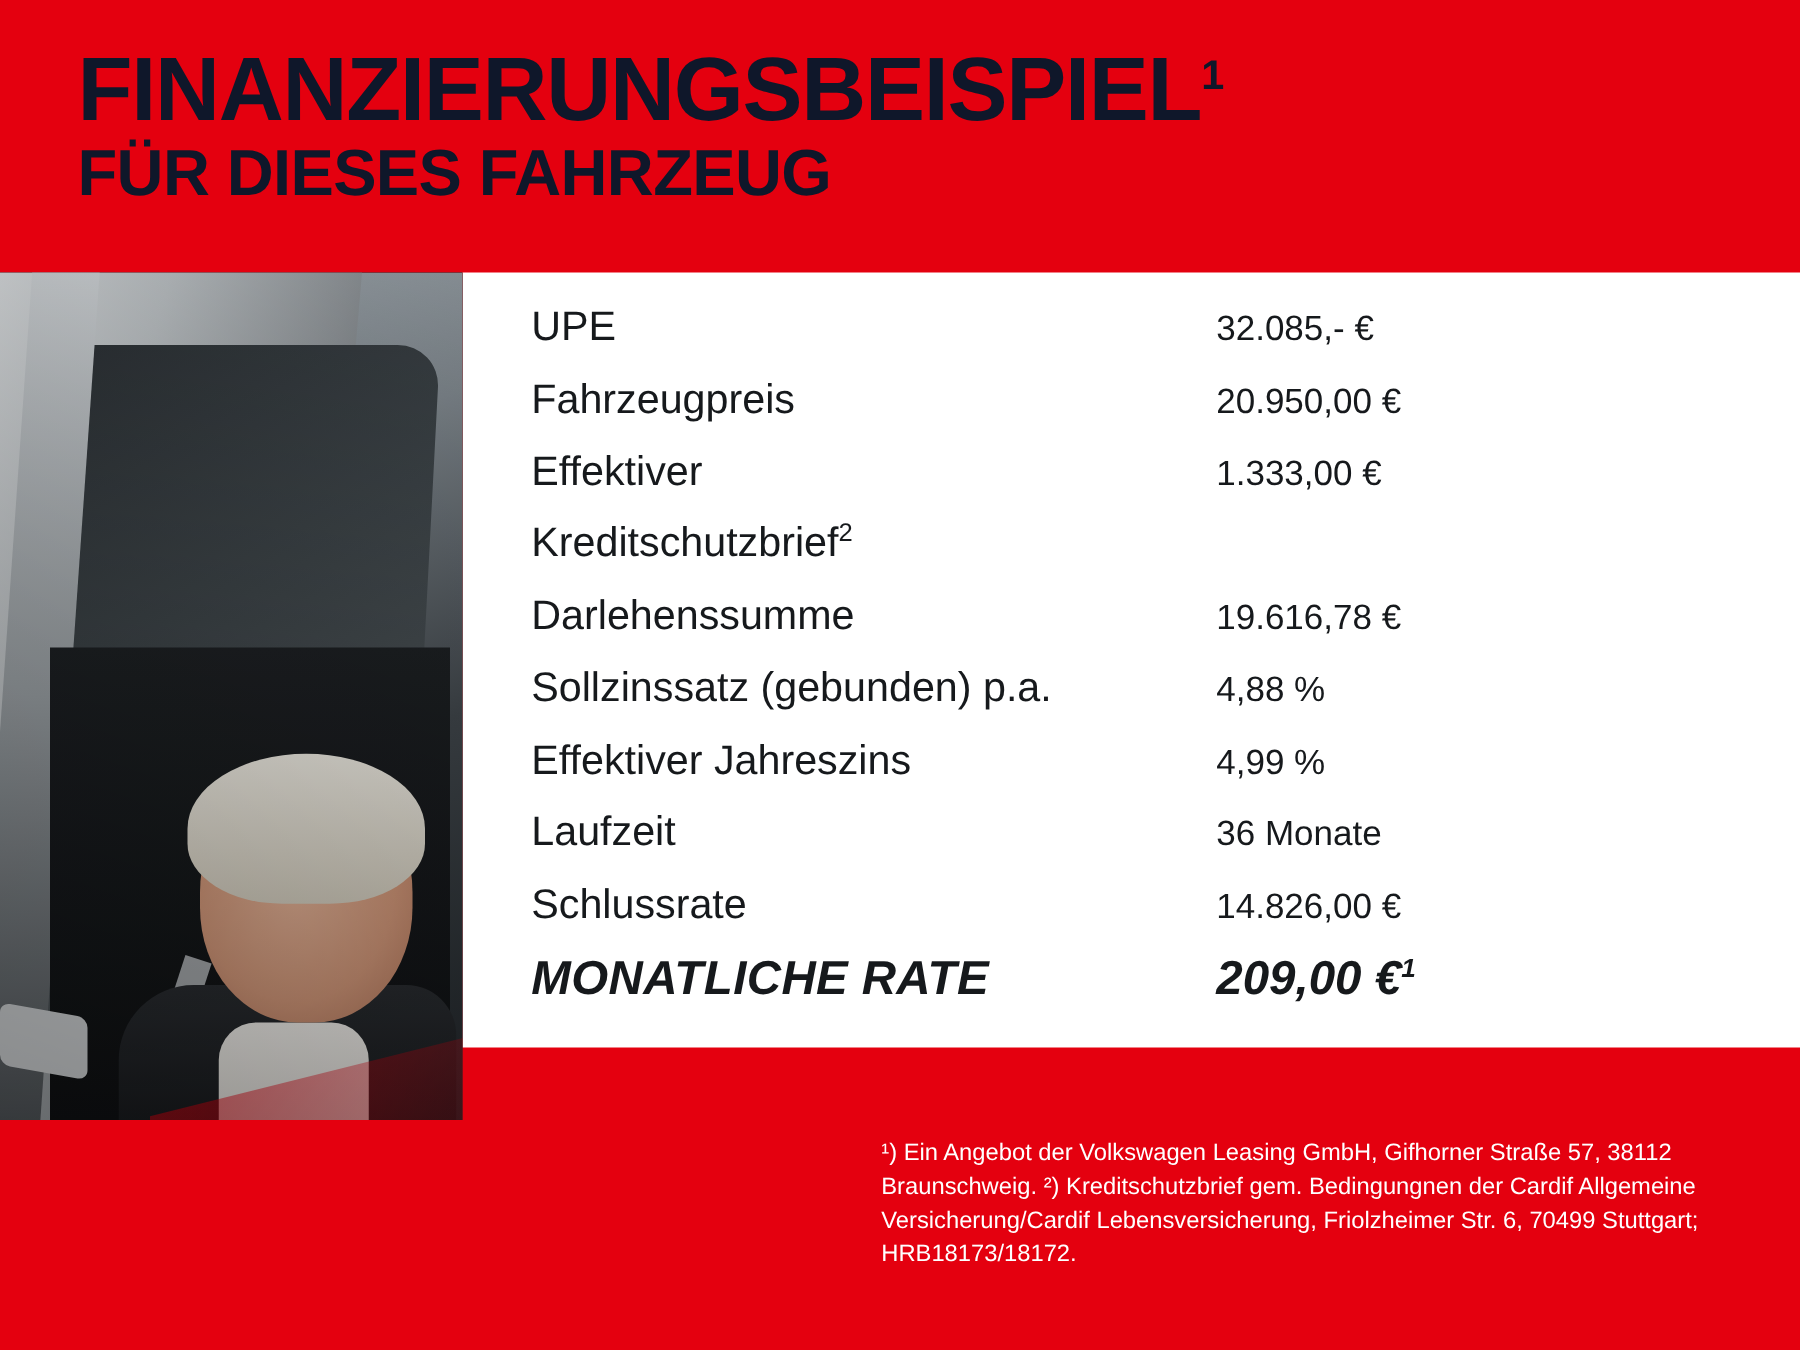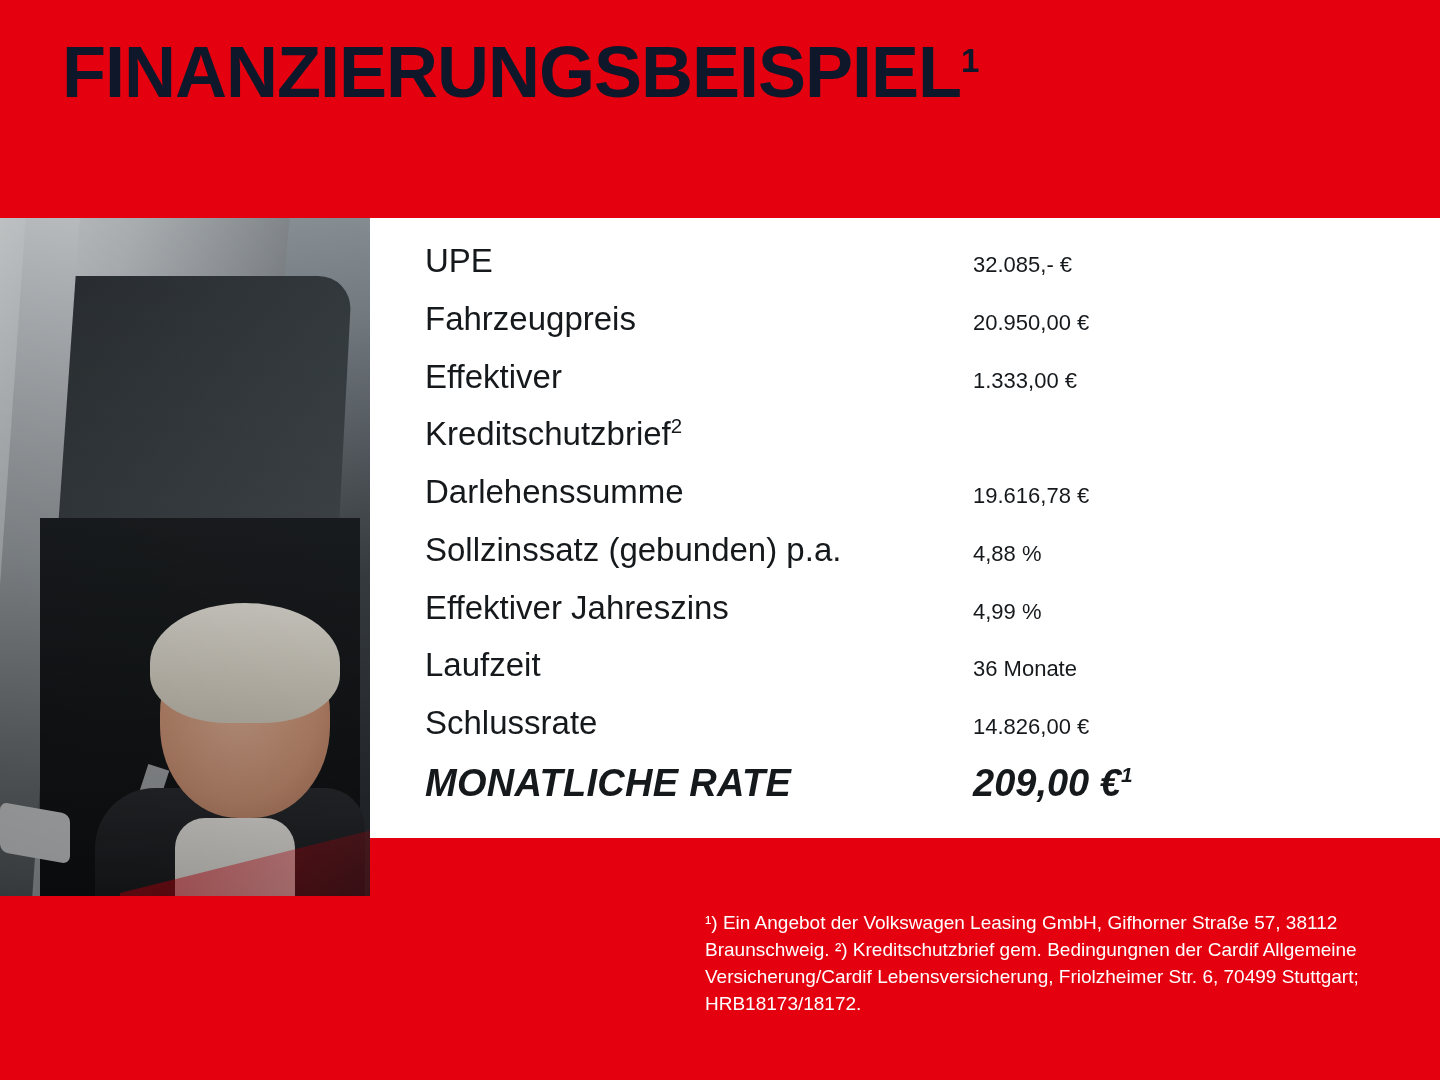--- a/index.html
+++ b/index.html
@@ -198,21 +198,21 @@
     font-size: 33px;
     color: #16191c;
     white-space: nowrap;
   }
   .row .label sup {
     font-size: 0.62em;
     vertical-align: super;
     line-height: 0;
   }
   .row .value {
-    font-size: 22px;
+    font-size: 28px;
     color: #16191c;
     white-space: nowrap;
   }
   .row.total {
     height: 70px;
     align-items: flex-start;
     font-style: italic;
   }
   .row.total .label {
     font-size: 38px;
@@ -240,20 +240,21 @@
     line-height: 1.42;
   }
 </style>
 </head>
 <body>
 
 <div class="poster">
 
   <div class="header">
     <div class="title-main"><span>FINANZIERUNGSBEISPIEL</span><sup>1</sup></div>
+    <div class="title-sub">FÜR DIESES FAHRZEUG</div>
   </div>
 
   <div class="content">
 
     <div class="photo">
       <div class="ph-sky"></div>
       <div class="ph-door"></div>
       <div class="ph-window"></div>
       <div class="ph-pillar"></div>
       <div class="ph-interior"></div>

